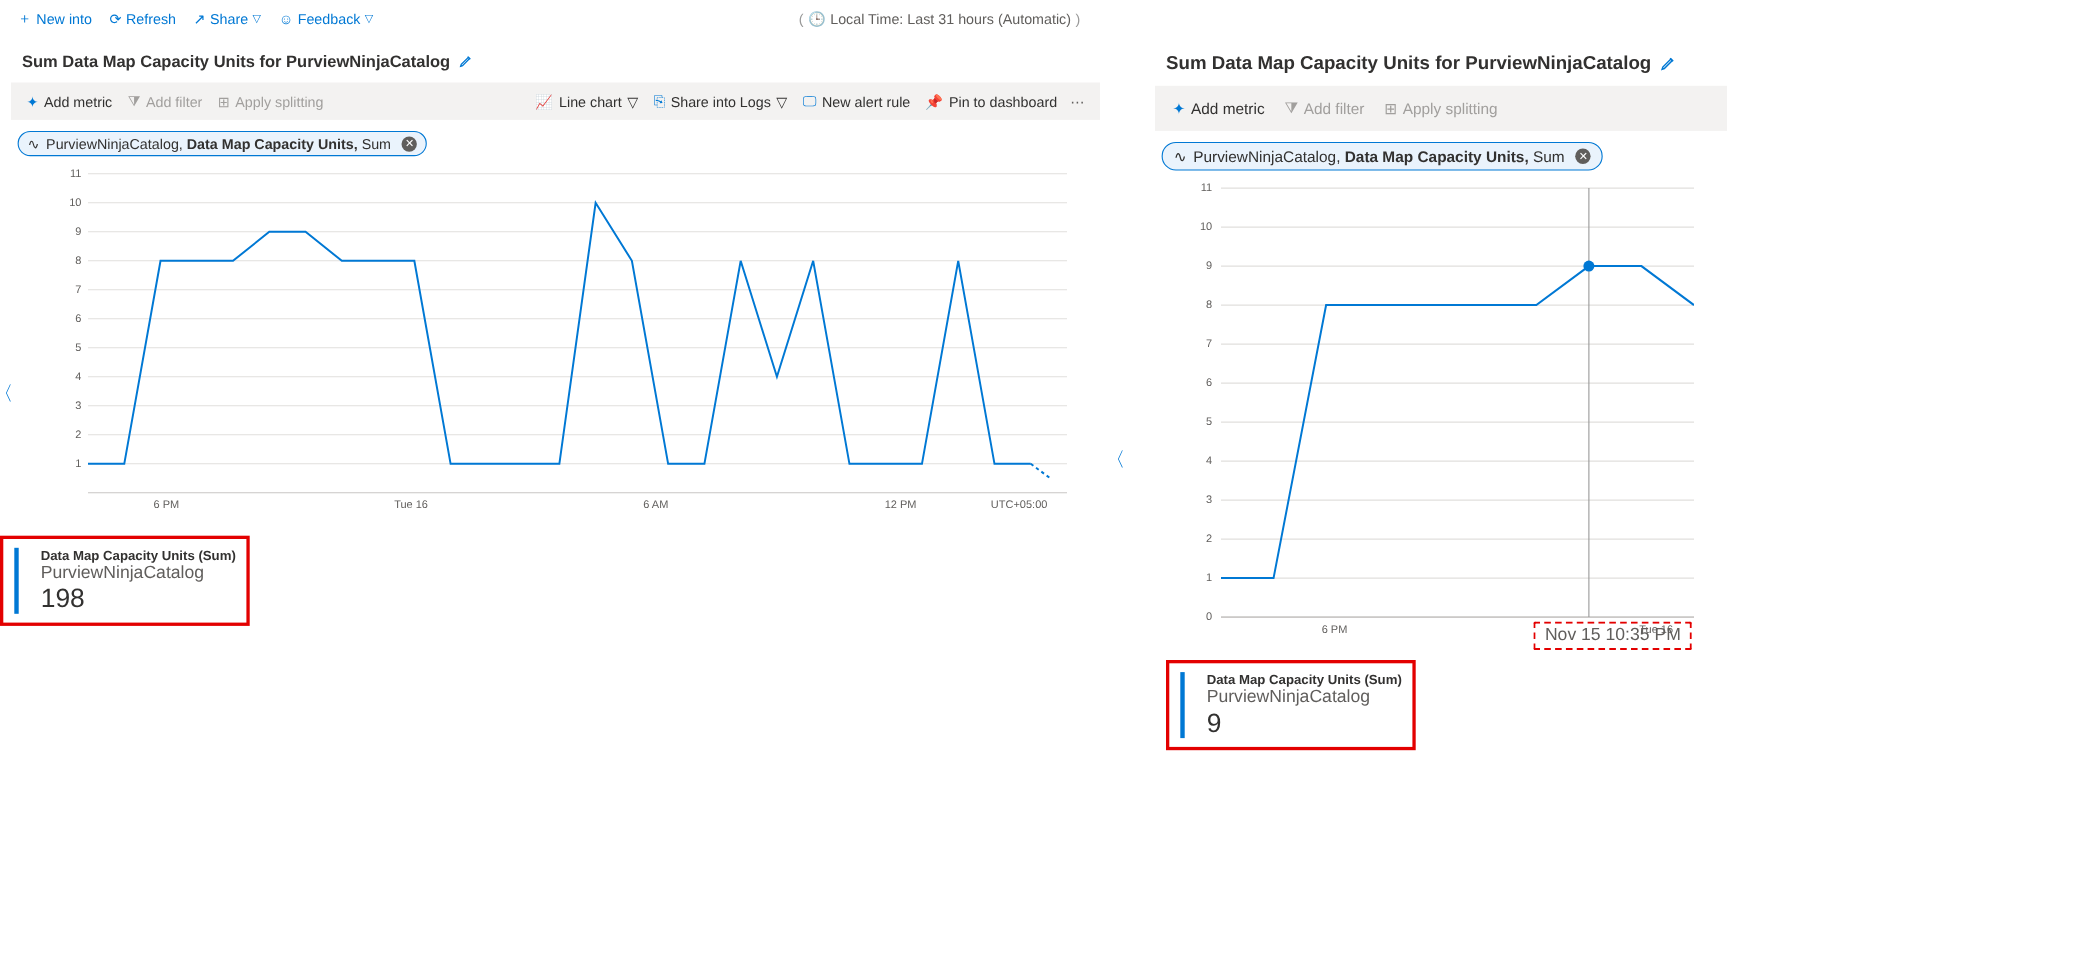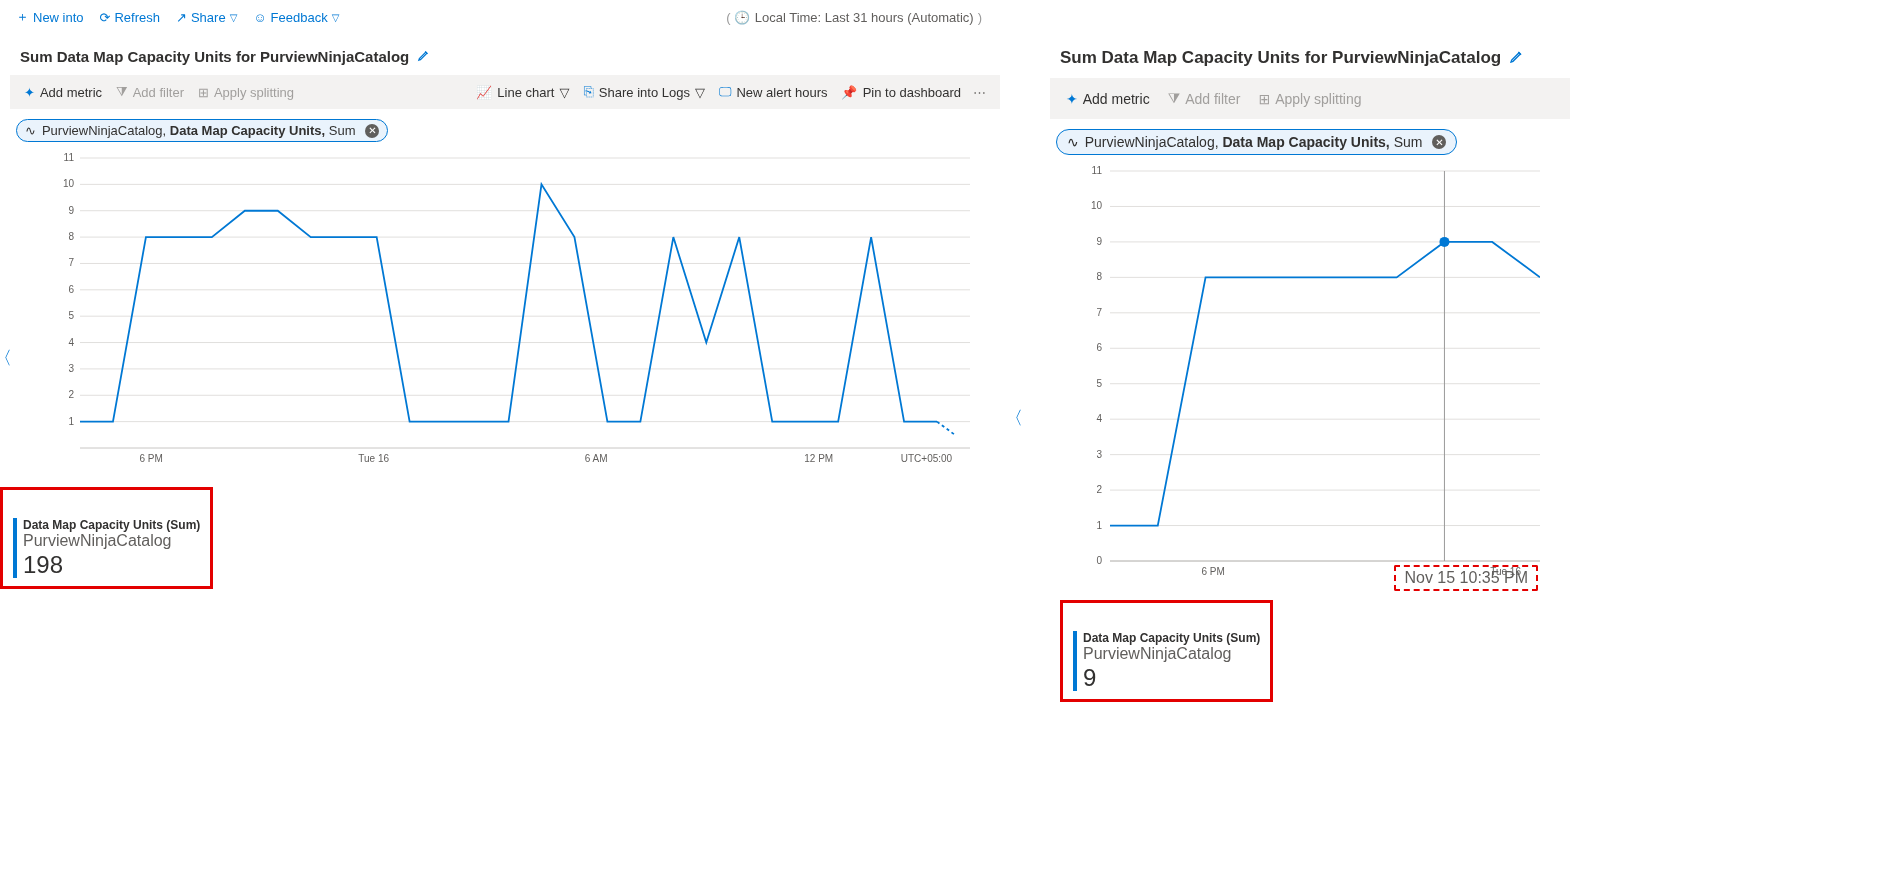--- a/index.html
+++ b/index.html
@@ -8,37 +8,37 @@
   .top-commands { display:flex; align-items:center; gap:4px; padding:4px 10px; }
   .cmd-btn { display:inline-flex; align-items:center; gap:4px; color:#0078d4; padding:4px 6px; cursor:pointer; font-size:13px; }
   .cmd-btn .chev { font-size:10px; }
   .time-range { margin-left:auto; margin-right:900px; color:#605e5c; font-size:13px; display:flex; align-items:center; gap:4px; }
   .time-range::before { content:"("; color:#999; }
   .time-range::after  { content:")"; color:#999; }
   .panels { display:flex; align-items:flex-start; position:relative; }
   .panel { position:relative; }
   .panel-left { width:990px; margin-left:10px; }
   .panel-right { width:520px; margin-left:50px; }
-  .panel-title-row { display:flex; align-items:flex-start; gap:8px; margin: 14px 0 10px 10px; }
+  .panel-title-row { display:flex; align-items:flex-end; gap:8px; margin: 14px 0 10px 10px; }
   .panel-title { font-weight:600; font-size:15px; color:#323130; }
   .edit-icon { color:#0078d4; cursor:pointer; }
   .toolbar { background:#f3f2f1; display:flex; align-items:center; padding:6px 8px; gap:2px; font-size:13px; }
   .toolbar .tb { display:inline-flex; align-items:center; gap:5px; padding:3px 6px; color:#323130; cursor:pointer; }
   .toolbar .tb.disabled { color:#a19f9d; cursor:default; }
   .toolbar .spacer { flex:1; }
   .toolbar .more { padding:3px 4px; letter-spacing:2px; color:#605e5c; cursor:pointer;}
   .pill-row { margin:10px 0 4px 6px;}
   .metric-pill { display:inline-flex; align-items:center; gap:6px; border:1px solid #0078d4; border-radius:14px; padding:3px 8px 3px 8px; background:#eaf3fc; font-size:13px; color:#323130;}
   .metric-pill .close { display:inline-flex; align-items:center; justify-content:center; width:14px; height:14px; border-radius:50%; background:#605e5c; color:#fff; font-size:10px; margin-left:4px;}
   .chart-wrap { position:relative; margin:6px 0 0 30px; }
   .collapse-caret { position:absolute; color:#0078d4; cursor:pointer; font-size:18px;}
   .collapse-left { left:-6px; top:312px; }
   .collapse-right { left:1005px; top:372px; }
   .legend-box { border:3px solid #e30000; padding:8px 10px; display:inline-block; margin:6px 0 0 0px;}
-  .legend-inner { display:flex; align-items:center; gap:6px;margin-top:20px;}
+  .legend-inner { display:flex; align-items:center; gap:20px;}
   .legend-bar { width:4px; align-self:stretch; background:#0078d4; }
   .legend-text .l1 { font-weight:600; font-size:12px;}
   .legend-text .l2 { font-size:16px; color:#605e5c;}
   .legend-text .l3 { font-size:24px; font-weight:400; line-height:1.1; margin-top:2px;}
   .tooltip-box { border:2px dashed #e30000; border-radius:2px; padding:2px 8px; color:#605e5c; font-size:16px; position:absolute;}
   svg text.tick { font-size:10px; fill:#605e5c;}
   svg text.xtick { font-size:10px; fill:#605e5c;}
   svg .grid { stroke:#e1dfdd; stroke-width:1;}
   svg .grid0 { stroke:#c8c6c4;}
   svg .axis { stroke:#c8c6c4;}
@@ -114,21 +114,21 @@
         <span>Line chart</span>
         <span class="chev">▽</span>
       </span>
       <span class="tb">
         <span style="color:#0078d4">⎘</span>
         <span>Share into Logs</span>
         <span class="chev">▽</span>
       </span>
       <span class="tb">
         <span style="color:#0078d4">🖵</span>
-        <span>New alert hours</span>
+        <span>New alert rule</span>
       </span>
       <span class="tb">
         <span style="color:#0078d4">📌</span>
         <span>Pin to dashboard</span>
       </span>
       <span class="more">⋯</span>
     </div>
 
     <div class="pill-row">
       <span class="metric-pill">

